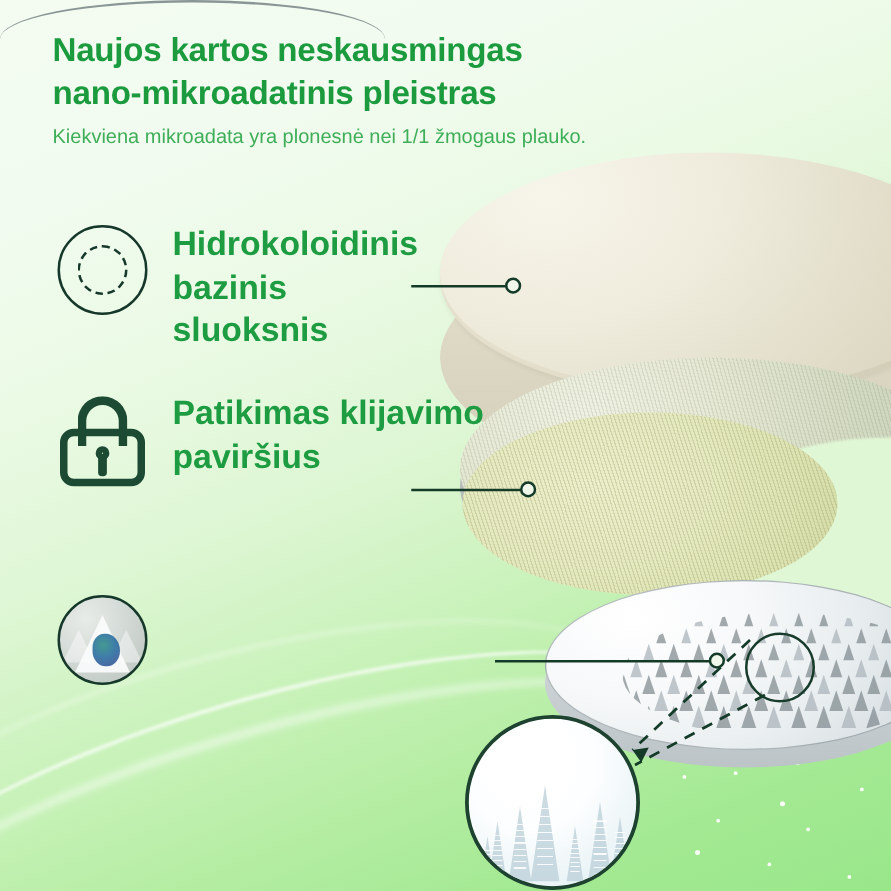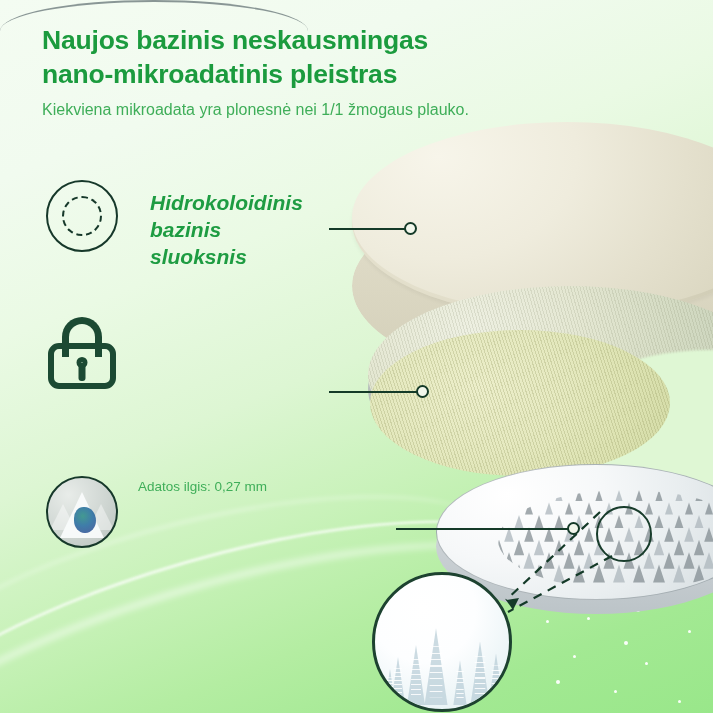--- a/index.html
+++ b/index.html
@@ -242,26 +242,25 @@
   }
   .feat-icon {
     width: 76px;
     height: 76px;
     flex: 0 0 76px;
     position: relative;
   }
   .feat-text { margin-left: 18px; }
   .feat-title {
     color: #1e9c42;
-    font-size: 21px;
+    font-size: 27px;
     font-weight: 700;
     line-height: 1.28;
     white-space: pre-line;
-    margin: 12px;
-    font-style: italic;
+    margin: 0;
   }
   .feat-sub {
     color: #3fae59;
     font-size: 13.5px;
     font-weight: 400;
     margin: 5px 0 0 0;
   }
   
   .icon-hydro {
     position: absolute; inset: 2px;
@@ -378,21 +377,21 @@
   <div class="sparkle" style="left:624px;top:641px;width:4px;height:4px;"></div>
   <div class="sparkle" style="left:645px;top:662px;width:3px;height:3px;"></div>
   <div class="sparkle" style="left:573px;top:655px;width:3px;height:3px;"></div>
   <div class="sparkle" style="left:688px;top:630px;width:3px;height:3px;"></div>
   <div class="sparkle" style="left:556px;top:680px;width:4px;height:4px;"></div>
   <div class="sparkle" style="left:614px;top:690px;width:3px;height:3px;"></div>
   <div class="sparkle" style="left:678px;top:700px;width:3px;height:3px;"></div>
   <div class="sparkle" style="left:546px;top:620px;width:3px;height:3px;"></div>
 
   <div class="header">
-    <h1 class="title">Naujos bazinis neskausmingas
+    <h1 class="title">Naujos kartos neskausmingas
 nano-mikroadatinis pleistras</h1>
     <p class="subtitle">Kiekviena mikroadata yra plonesnė nei 1/1 žmogaus plauko.</p>
   </div>
 
   <div class="art">
 
     <div class="disc disc-top-side"></div>
     <div class="disc disc-top-body"></div>
     <div class="disc disc-top-face"></div>
 
@@ -526,29 +525,32 @@
     </div>
   </div>
 
   <div class="feature" style="left:44px; top:313px;">
     <div class="feat-icon">
       <div class="icon-lock-shackle"></div>
       <div class="icon-lock-body"></div>
       <div class="icon-lock-hole"></div>
       <div class="icon-lock-stem"></div>
     </div>
+    <div class="feat-text">
+      <p class="feat-title">Patikimas klijavimo
+paviršius</p>
+    </div>
   </div>
 
   <div class="feature" style="left:44px; top:474px;">
     <div class="feat-icon">
       <div class="icon-needle">
         <div class="icon-needle-ghost" style="left:2px; top:26px;"></div>
         <div class="icon-needle-ghost" style="right:2px; top:26px;"></div>
         <div class="icon-needle-pyr"></div>
         <div class="icon-needle-blob"></div>
       </div>
     </div>
     <div class="feat-text">
-      <p class="feat-sub">Adatos ilgis: 0,27 mm</p>
     </div>
   </div>
 
 </div>
 
 </body></html>

